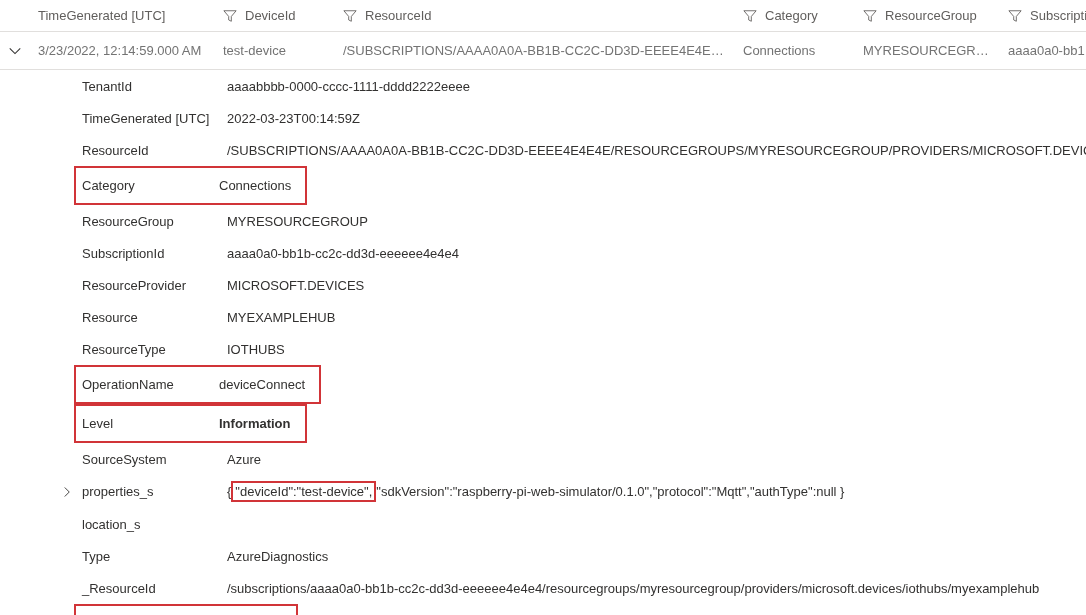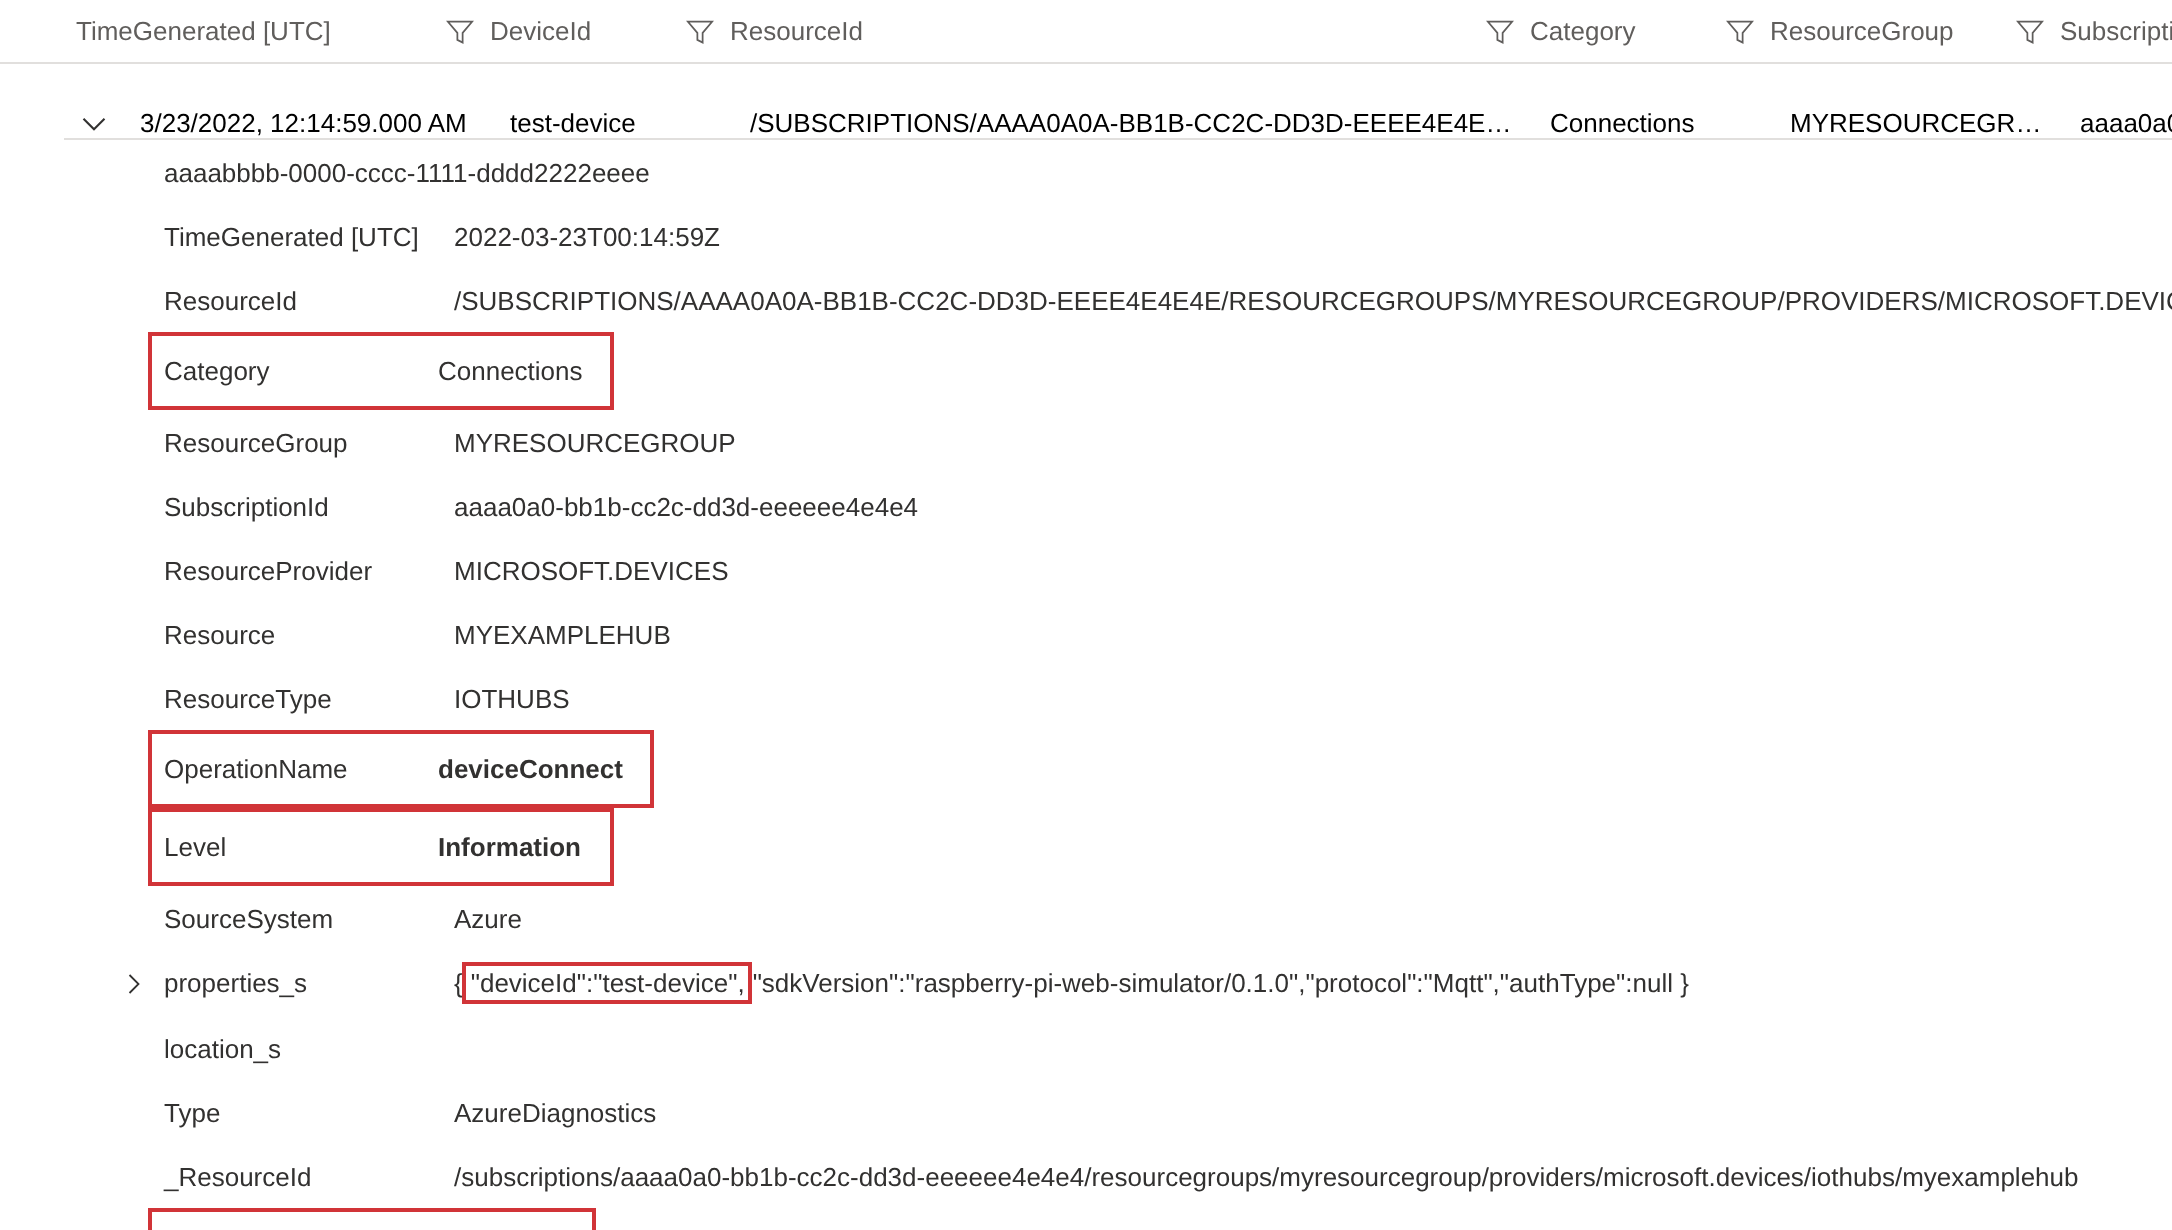--- a/index.html
+++ b/index.html
@@ -61,25 +61,24 @@
 }
 .filter-icon {
   margin-right: 8px;
   width: 14px;
   height: 14px;
   fill: #605e5c;
 }
 .summary-row {
   display: flex;
   height: 38px;
-  align-items: flex-end;
+  align-items: center;
   border-bottom: 1px solid #e1dfdd;
   font-size: 13px;
-  color: #000000;
-  margin-left: 32px;
+  color: #737373;
 }
 .summary-cell {
   padding: 0 8px;
   white-space: nowrap;
   overflow: hidden;
   text-overflow: ellipsis;
 }
 .chevron {
   width: 14px;
   height: 14px;
@@ -184,20 +183,21 @@
     <div class="summary-cell col-resource">/SUBSCRIPTIONS/AAAA0A0A-BB1B-CC2C-DD3D-EEEE4E4E4E/R...</div>
     <div class="summary-cell col-category">Connections</div>
     <div class="summary-cell col-resourcegroup">MYRESOURCEGROUP</div>
     <div class="summary-cell col-subscription">aaaa0a0-bb1</div>
   </div>
 
   <div class="detail-section">
 
     <div class="detail-row">
       <div class="detail-expand-col"></div>
+      <div class="detail-label">TenantId</div>
       <div class="detail-value">aaaabbbb-0000-cccc-1111-dddd2222eeee</div>
     </div>
 
     <div class="detail-row">
       <div class="detail-expand-col"></div>
       <div class="detail-label">TimeGenerated [UTC]</div>
       <div class="detail-value">2022-03-23T00:14:59Z</div>
     </div>
 
     <div class="detail-row">
@@ -241,21 +241,21 @@
     <div class="detail-row">
       <div class="detail-expand-col"></div>
       <div class="detail-label">ResourceType</div>
       <div class="detail-value">IOTHUBS</div>
     </div>
 
     <div class="detail-row">
       <div class="detail-expand-col"></div>
       <div class="highlight-box" style="display:flex;align-items:flex-end;">
         <div class="detail-label" style="width:137px;flex:0 0 137px;">OperationName</div>
-        <div class="detail-value" style="padding-right:8px;font-weight:bold;">deviceConnect</div>
+        <div class="detail-value" style="padding-right:8px;">deviceConnect</div>
       </div>
     </div>
 
     <div class="detail-row">
       <div class="detail-expand-col"></div>
       <div class="highlight-box" style="display:flex;align-items:flex-end;">
         <div class="detail-label" style="width:137px;flex:0 0 137px;">Level</div>
         <div class="detail-value" style="padding-right:8px;font-weight:bold;">Information</div>
       </div>
     </div>

